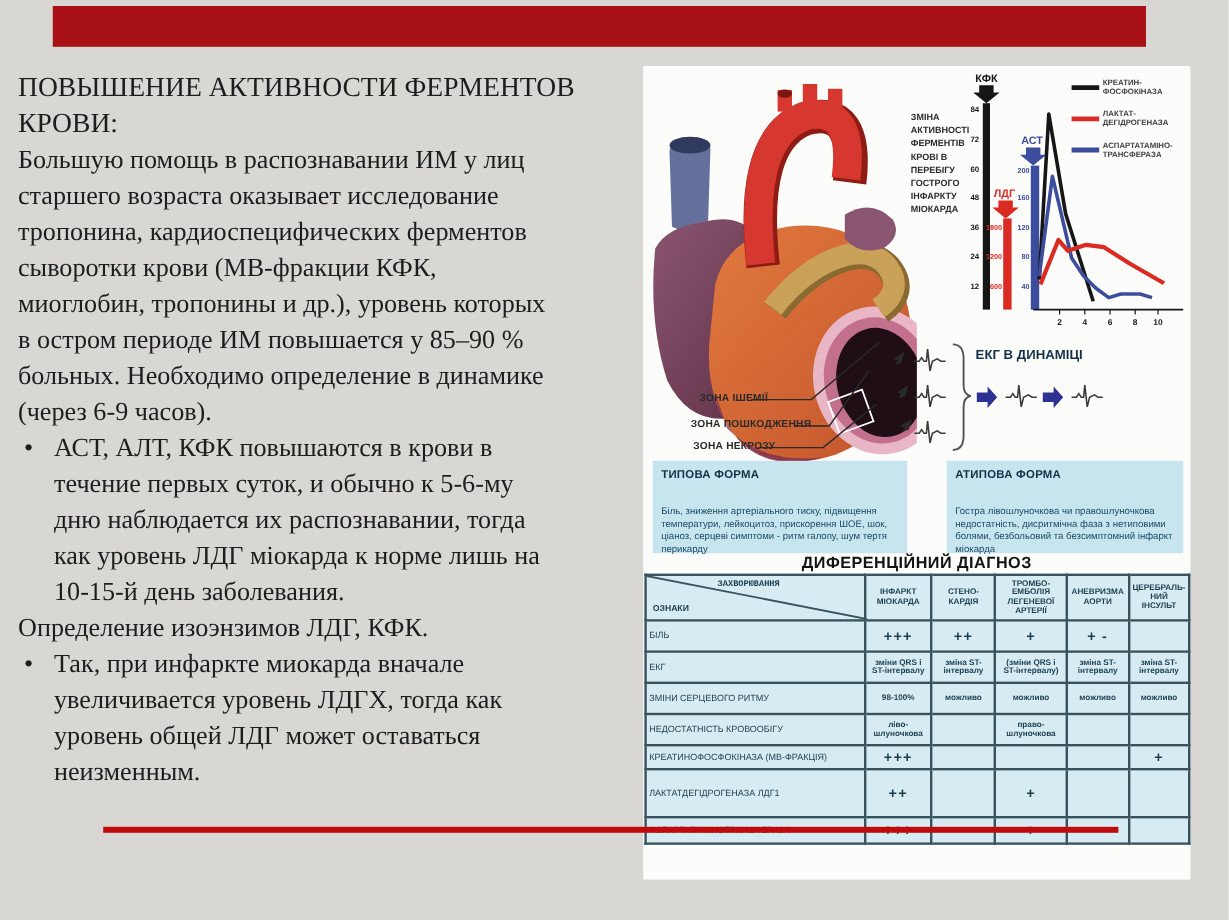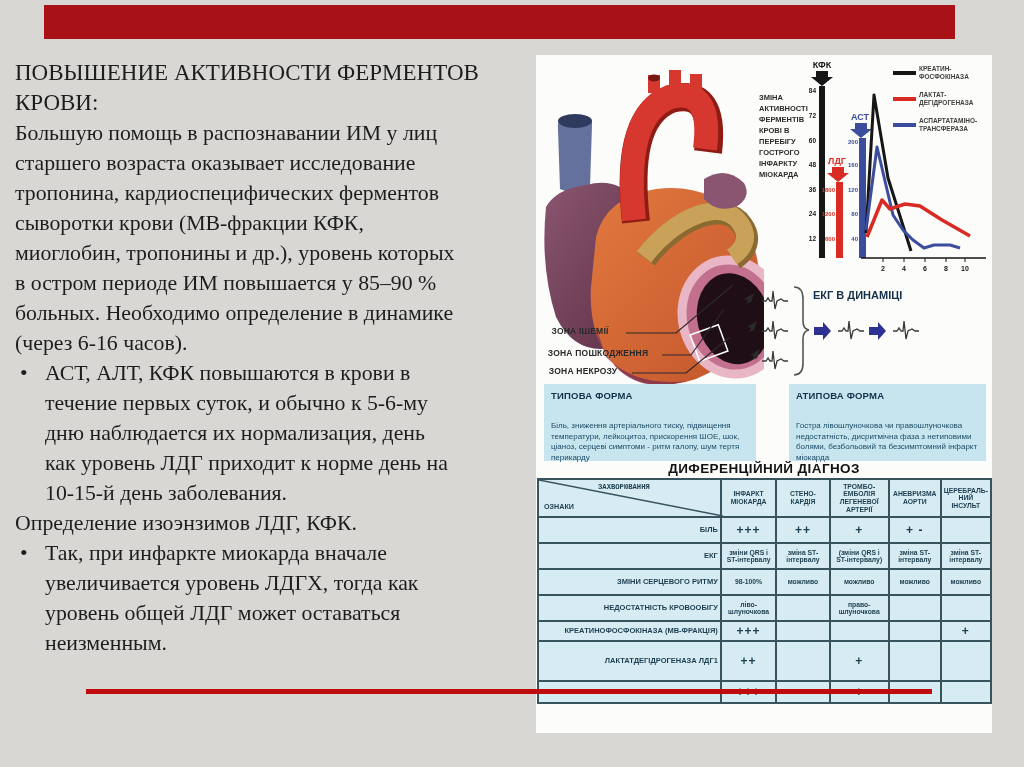--- a/index.html
+++ b/index.html
@@ -12,31 +12,31 @@
   .textcol{position:absolute;left:15px;top:58px;width:530px;color:#1d1d1d;
            font-family:"Liberation Serif",serif;}
   .tline{white-space:nowrap;font-size:23px;line-height:30px;}
   .bline{white-space:nowrap;font-size:21.8px;line-height:30px;}
   .bullet{position:relative;padding-left:30px;}
   .bullet .mark{position:absolute;left:5px;top:0;}
 
   
   .panel{position:absolute;left:536px;top:55px;width:456px;height:678px;background:#fcfcfa;}
   .heart-label{position:absolute;font-size:8.5px;font-weight:bold;color:#2a2a2a;
-               text-align:center;letter-spacing:.2px;}
+               text-align:right;letter-spacing:.2px;margin-left:16px;}
   .infobox{position:absolute;background:#c7e5ee;color:#1a4a66;padding:6px 7px 4px 7px;box-sizing:border-box;}
   .infobox h4{margin:0 0 20px 0;font-size:9.5px;color:#103149;letter-spacing:.2px;}
   .infobox p{margin:0;font-size:8px;line-height:10.5px;}
   .tbl-title{position:absolute;left:0;top:406px;width:456px;text-align:center;
              font-size:13.5px;font-weight:bold;color:#131313;letter-spacing:.4px;}
 
   table.diff{position:absolute;left:1px;top:423px;border-collapse:collapse;table-layout:fixed;}
   table.diff td,table.diff th{border:2px solid #37535e;background:#d7ecf2;color:#1b3d50;
       padding:1px 2px;vertical-align:middle;overflow:hidden;}
-  td.lab{font-size:7.5px;font-weight:bold;text-align:right;padding-left:4px;line-height:8.5px;}
+  td.lab{font-size:7.5px;font-weight:normal;text-align:left;padding-left:4px;line-height:8.5px;}
   td.val{font-size:6.8px;font-weight:bold;text-align:center;line-height:7.5px;word-wrap:break-word;}
   td.sym{font-size:12px;font-weight:bold;text-align:center;letter-spacing:1px;color:#20333c;}
   th.colh{font-size:6.8px;font-weight:bold;text-align:center;line-height:7.6px;word-wrap:break-word;}
   .corner-svg{position:absolute;left:3px;top:425px;}
   .corner-top{position:absolute;left:62px;top:428px;width:120px;
               font-size:7.2px;font-weight:bold;color:#1b3d50;font-family:Liberation Mono, monospace;}
   .corner-bot{position:absolute;left:8px;top:447px;font-size:7.2px;font-weight:bold;color:#1b3d50;}
 </style>
 </head>
 <body>
@@ -47,27 +47,27 @@
   <div class="textcol">
     <div class="tline">ПОВЫШЕНИЕ АКТИВНОСТИ ФЕРМЕНТОВ</div>
     <div class="tline">КРОВИ:</div>
     <div class="bline">Большую помощь в распознавании ИМ у лиц</div>
     <div class="bline">старшего возраста оказывает исследование</div>
     <div class="bline">тропонина, кардиоспецифических ферментов</div>
     <div class="bline">сыворотки крови (МВ-фракции КФК,</div>
     <div class="bline">миоглобин, тропонины и др.), уровень которых</div>
     <div class="bline">в остром периоде ИМ повышается у 85–90 %</div>
     <div class="bline">больных. Необходимо определение в динамике</div>
-    <div class="bline">(через 6-16 часов).</div>
+    <div class="bline">(через 6-9 часов).</div>
     <div class="bullet">
       <span class="mark bline">•</span>
       <div class="bline">АСТ, АЛТ, КФК повышаются в крови в</div>
       <div class="bline">течение первых суток, и обычно к 5-6-му</div>
-      <div class="bline">дню наблюдается их нормализация, день</div>
-      <div class="bline">как уровень ЛДГ приходит к норме день на</div>
+      <div class="bline">дню наблюдается их распознавании, тогда</div>
+      <div class="bline">как уровень ЛДГ міокарда к норме лишь на</div>
       <div class="bline">10-15-й день заболевания.</div>
     </div>
     <div class="bline">Определение изоэнзимов ЛДГ, КФК.</div>
     <div class="bullet">
       <span class="mark bline">•</span>
       <div class="bline">Так, при инфаркте миокарда вначале</div>
       <div class="bline">увеличивается уровень ЛДГХ, тогда как</div>
       <div class="bline">уровень общей ЛДГ может оставаться</div>
       <div class="bline">неизменным.</div>
     </div>

